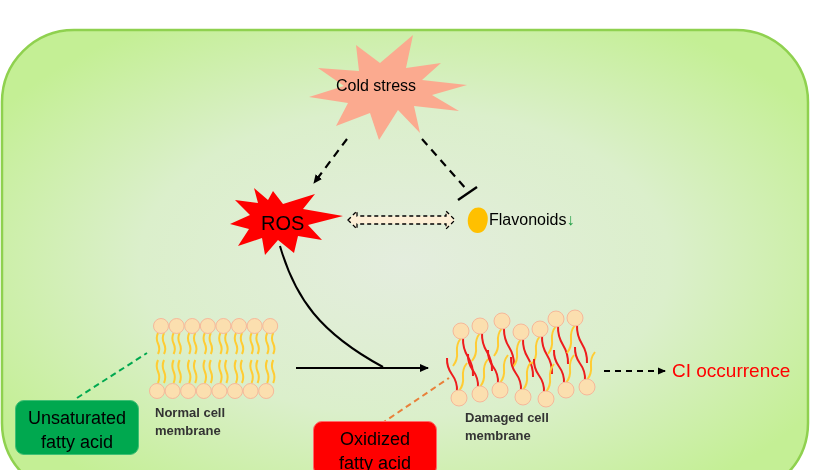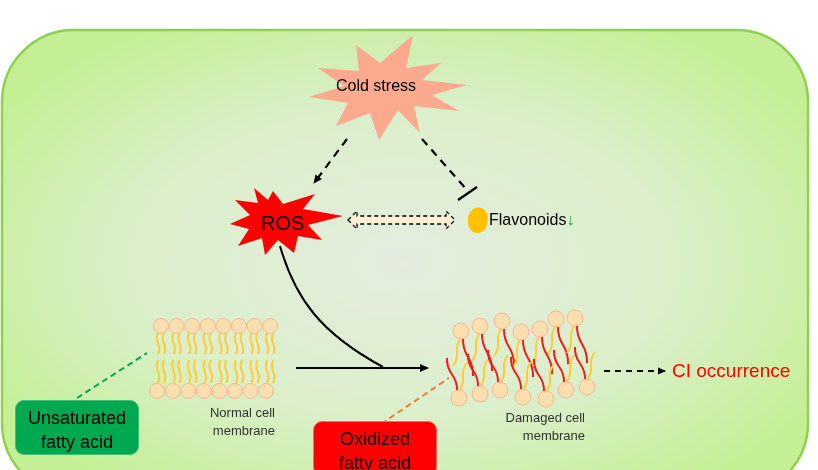--- a/index.html
+++ b/index.html
@@ -1,19 +1,19 @@
 <!DOCTYPE html>
 <html><head>
 <meta charset="utf-8">
 <style>
   html, body { margin:0; padding:0; background:#ffffff; }
   body { width:818px; height:470px; position:relative; overflow:hidden; font-family:"Liberation Sans", sans-serif; }
   #stage { position:absolute; left:0; top:0; width:818px; height:470px;margin-top:28px; }
   .lbl { position:absolute; font-family:"Liberation Sans", sans-serif; white-space:nowrap; }
-  .center { text-align:right; }
+  .center { text-align:left;font-weight:bold; }
   .box { position:absolute; border-radius:9px; display:flex; align-items:flex-end; justify-content:center; text-align:center; font-family:"Liberation Sans", sans-serif; font-size:18px; line-height:24px; color:#000; }
 </style>
 </head>
 <body>
 
 <div id="stage">
 <svg width="818" height="470" viewBox="0 0 818 470" xmlns="http://www.w3.org/2000/svg" style="position:absolute;left:0;top:0;">
   <defs>
     <radialGradient id="panelGrad" cx="50%" cy="50%" r="60%">
       <stop offset="0%" stop-color="#e4edde"></stop>

